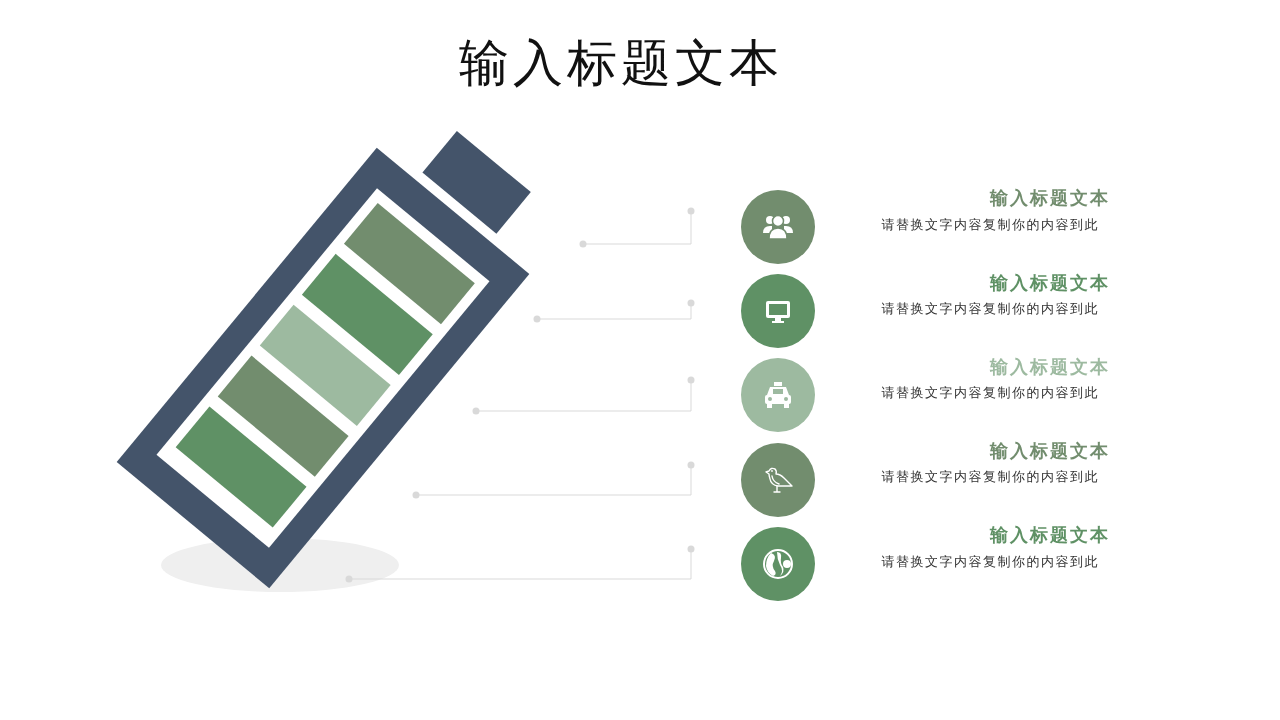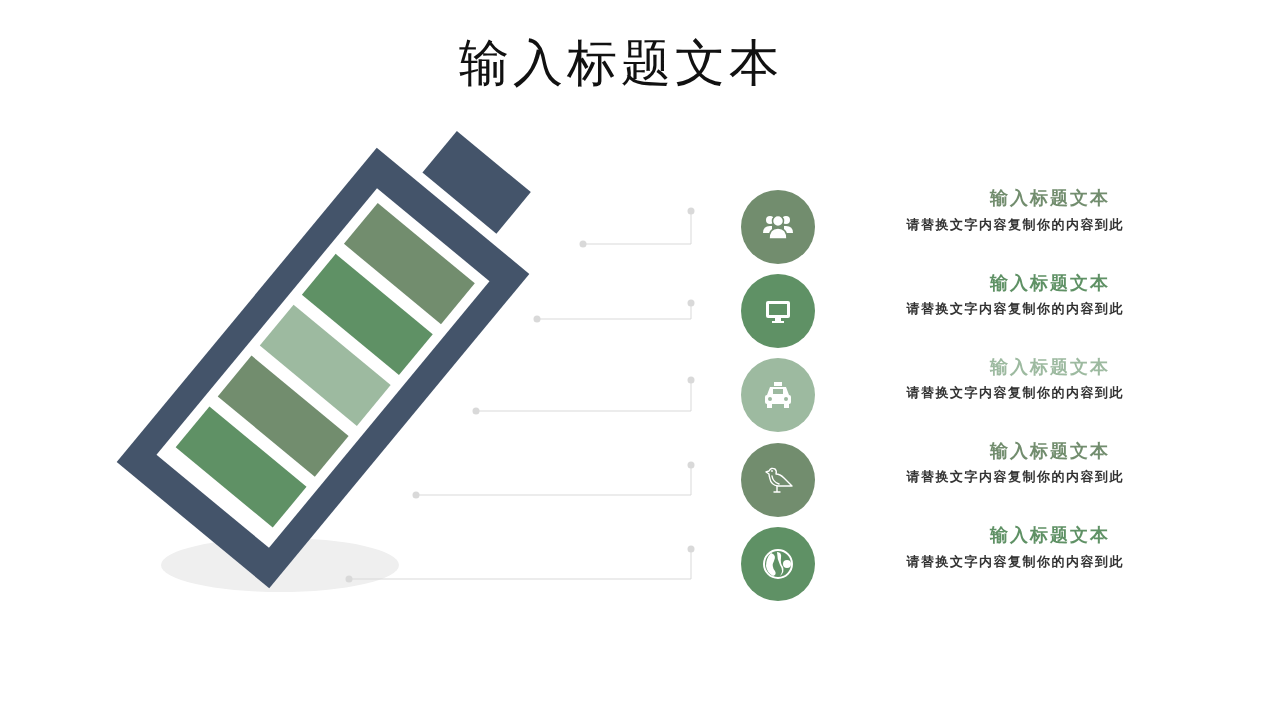--- a/index.html
+++ b/index.html
@@ -6,22 +6,22 @@
   body { width:1280px; height:720px; background:#ffffff; position:relative; overflow:hidden;
          font-family: "DejaVu Serif", "Liberation Serif", serif; }
   .title { position:absolute; left:0; top:30px; width:1242px; text-align:center; font-size:50px;
            color:#111; letter-spacing:4px; font-family:"DejaVu Serif","Liberation Serif",serif; }
   svg.art { position:absolute; left:0; top:0; }
   .circle { position:absolute; width:74px; height:74px; border-radius:50%; display:flex;
             align-items:center; justify-content:center; }
   .circle svg { width:36px; height:36px; }
   .item-title { position:absolute; right:170px; font-size:18px; font-weight:bold; letter-spacing:2px;
                 text-align:left; white-space:nowrap; }
-  .item-desc { position:absolute; right:156px; font-size:13px; color:#333; letter-spacing:1.5px;
-               text-align:right; white-space:nowrap;font-weight:bold; }
+  .item-desc { position:absolute; right:181px; font-size:13px; color:#333; letter-spacing:1.5px;
+               text-align:right; white-space:nowrap; }
 </style>
 </head>
 <body>
 
 <div class="title">输入标题文本</div>
 
 <svg class="art" width="1280" height="720" viewBox="0 0 1280 720">
   <ellipse cx="280" cy="565" rx="119" ry="27" fill="#efefef"></ellipse>
   <g transform="translate(323,368) rotate(39.6)">
     <rect x="-48" y="-268" width="96" height="54" fill="#44546a"></rect>

